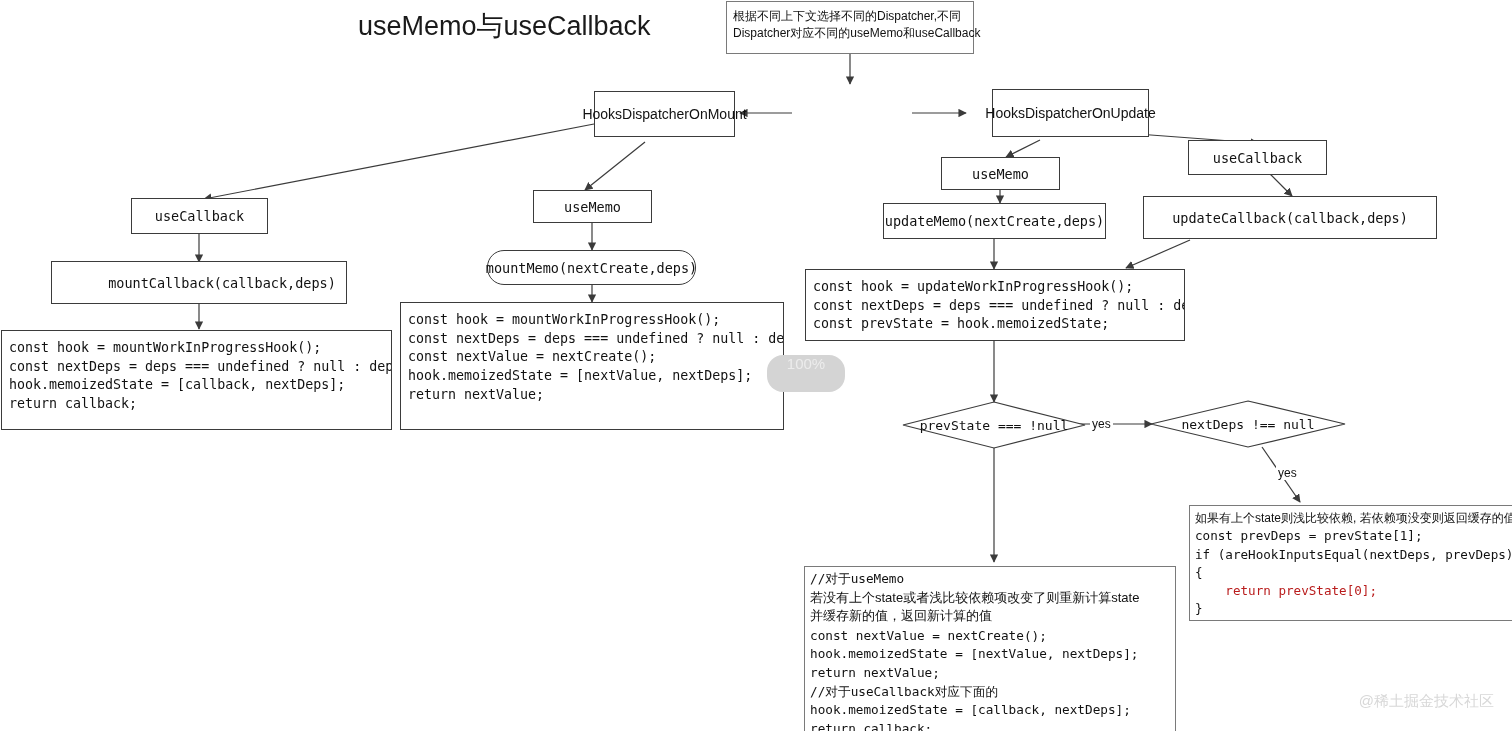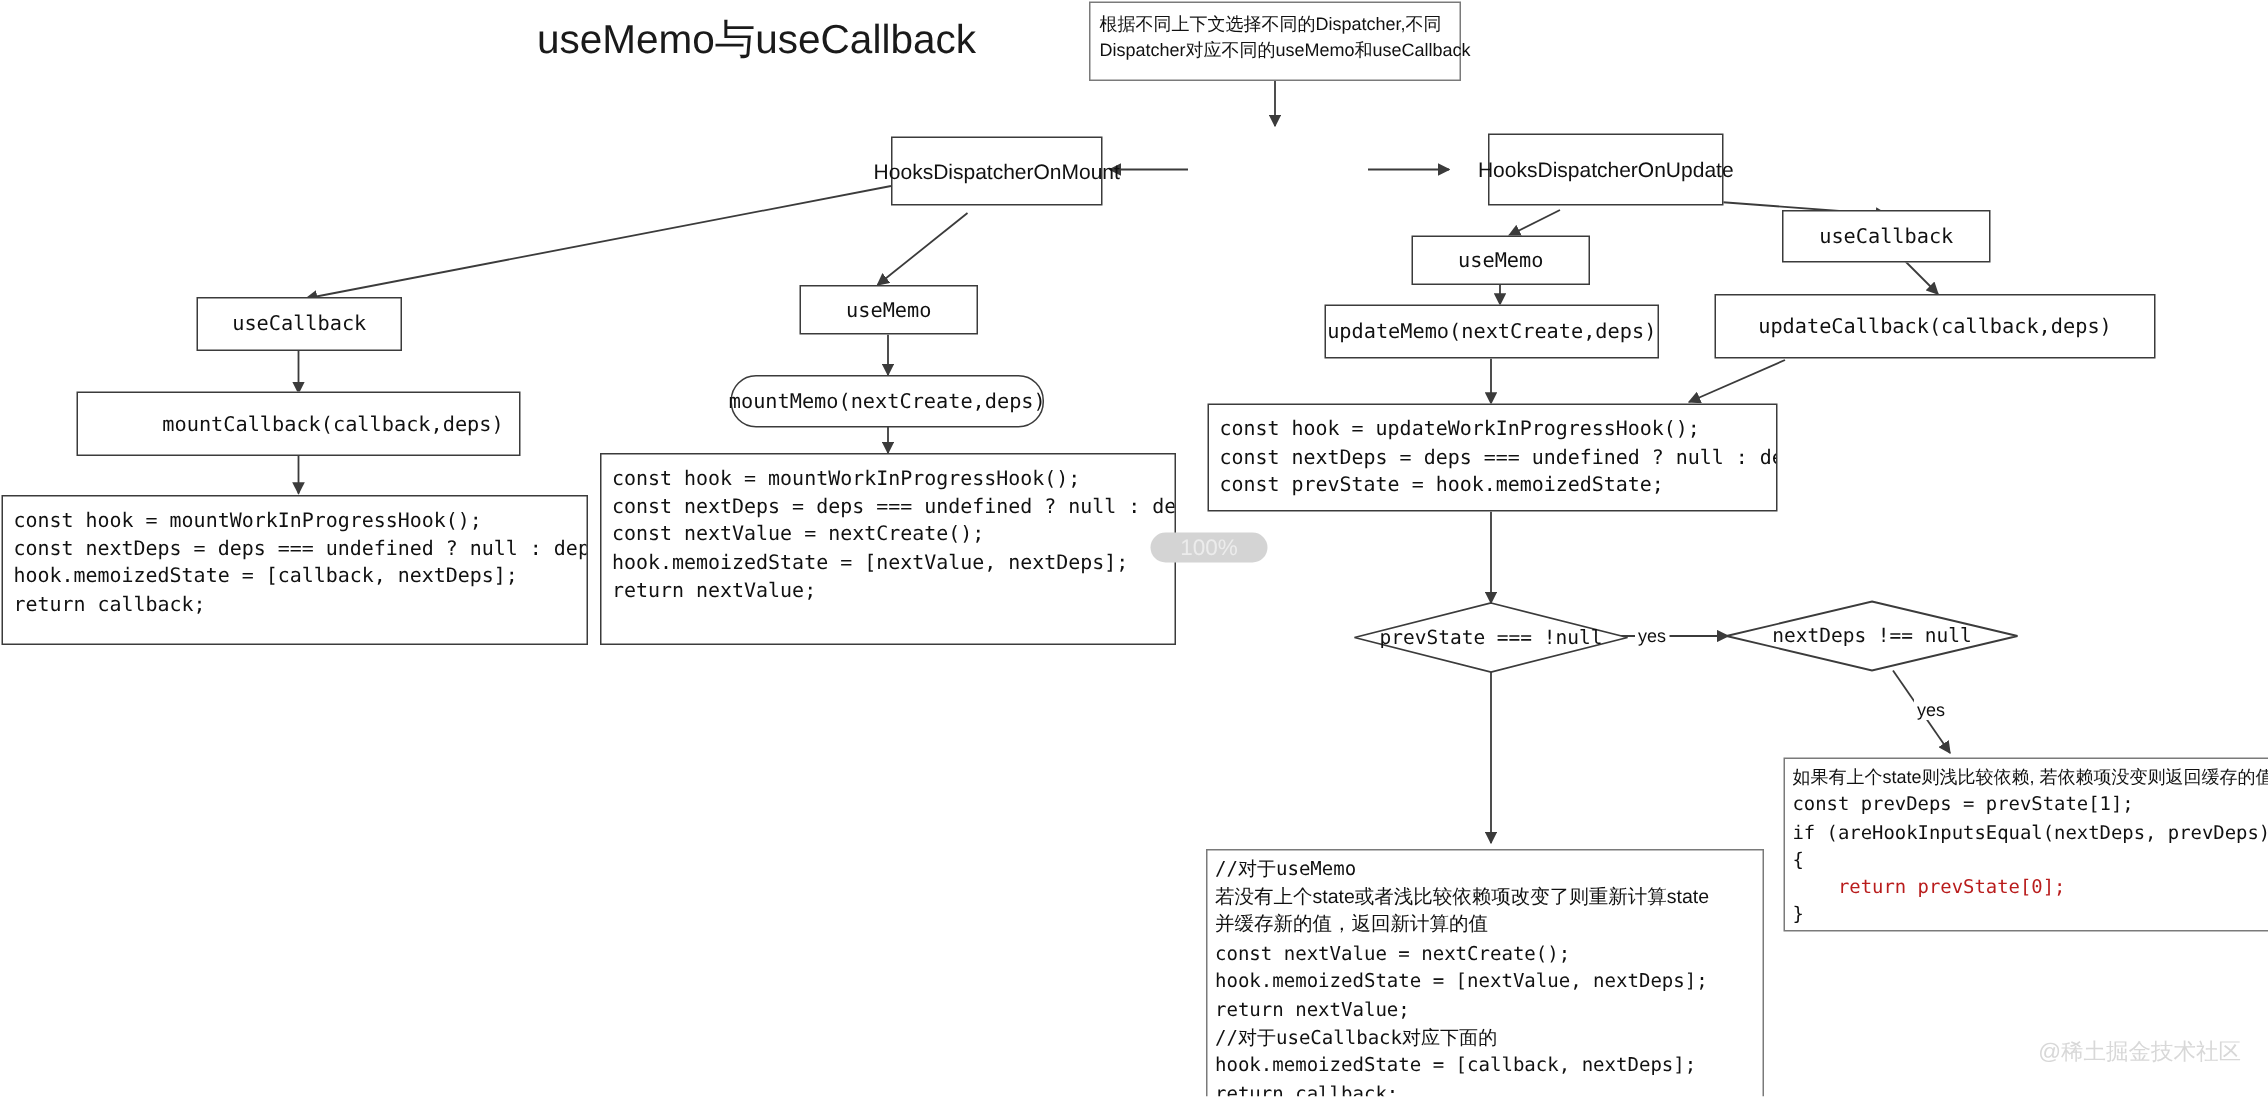--- a/index.html
+++ b/index.html
@@ -118,28 +118,27 @@
     font-size: 27px;
     color: #1a1a1a;
     letter-spacing: 0px;
     z-index: 5;
   }
   #zoom-pill {
     position: absolute;
     left: 767px;
     top: 355px;
     width: 78px;
-    height: 20px;
+    height: 37px;
     border-radius: 16px;
     background: #d4d4d4;
     color: #ececec;
     font-family: "Liberation Sans", sans-serif;
     font-size: 15px;
     display: flex;
-    align-items: center;
     justify-content: center;
     z-index: 6;
   }
   #watermark {
     position: absolute;
     right: 18px;
     bottom: 20px;
     font-family: "Liberation Sans", sans-serif;
     font-size: 15px;
     color: #d8d8d8;

